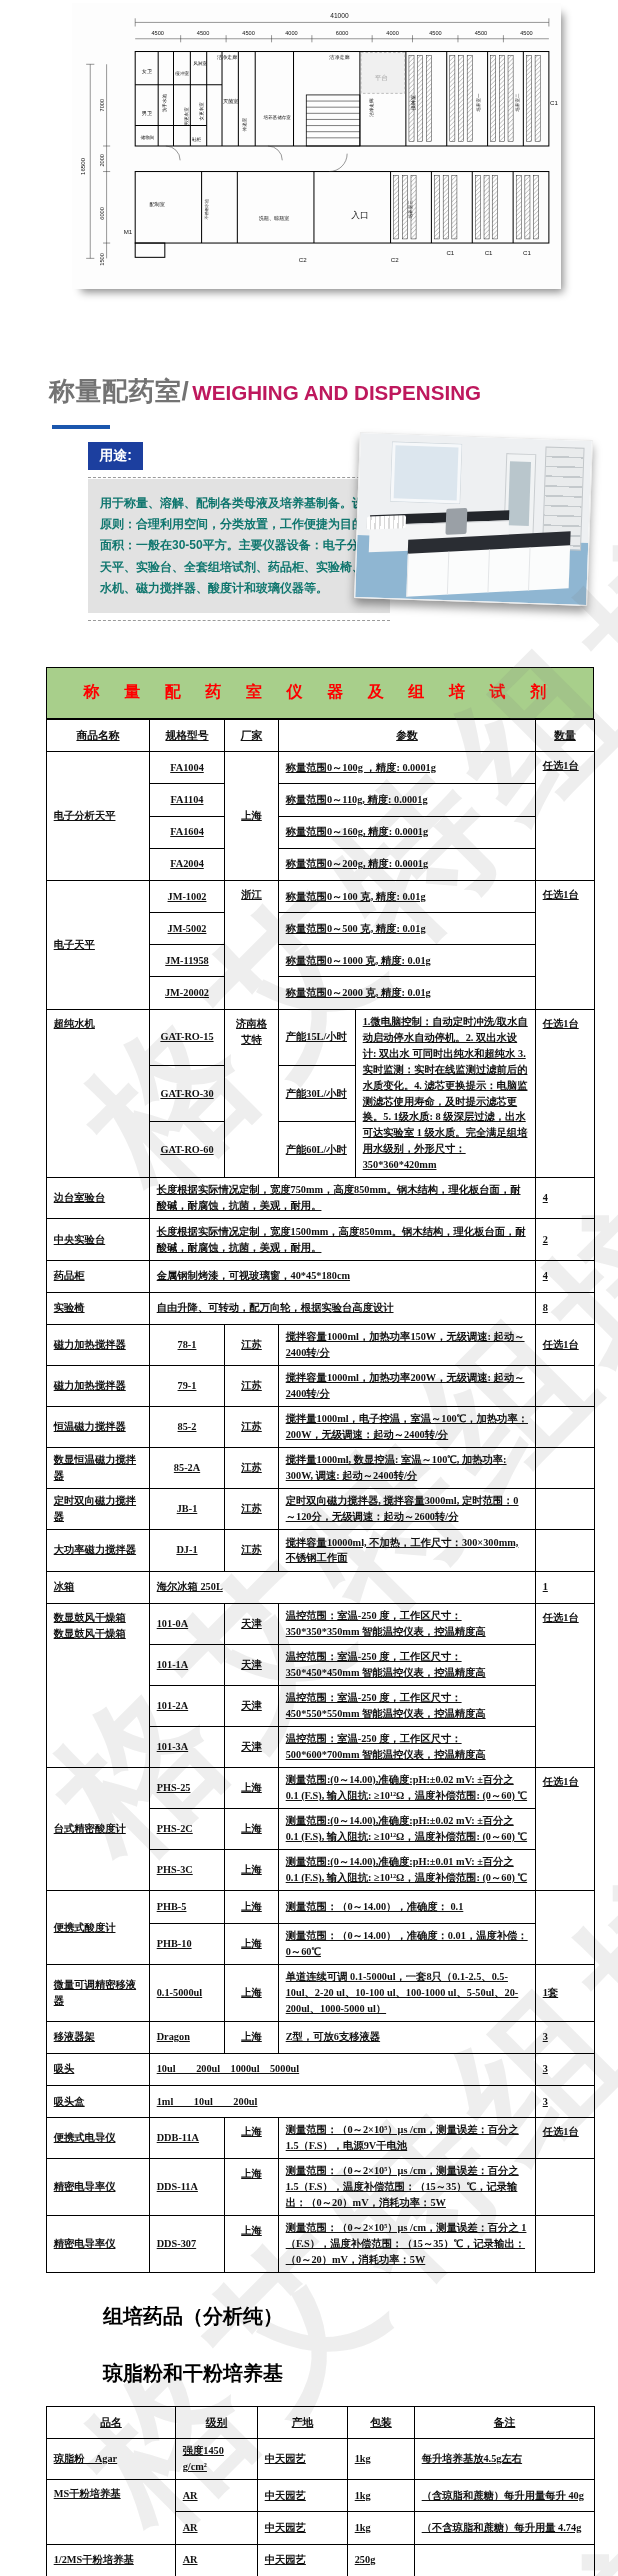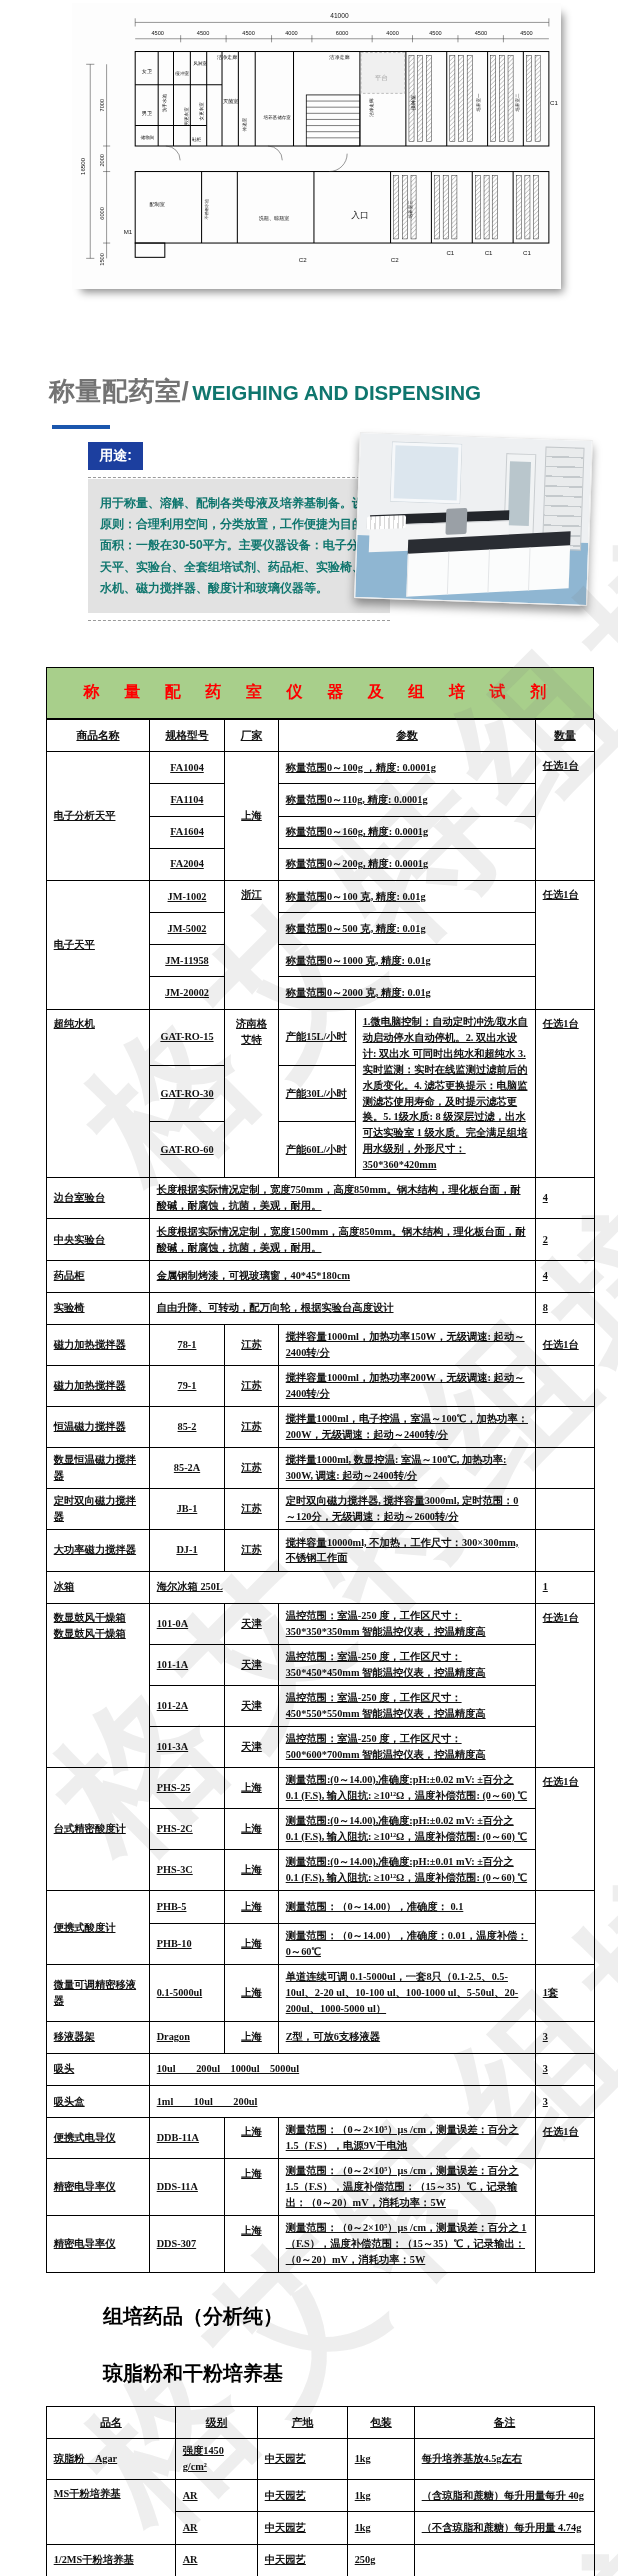--- a/index.html
+++ b/index.html
@@ -9,21 +9,21 @@
   
   .plan-area{position:relative;width:586px;height:301px;}
   .plan-paper{position:absolute;left:72px;top:3.1px;width:489px;height:286px;background:#fdfdfd;
               box-shadow:6.2px 7.2px 8.2px -3.1px rgba(0,0,0,.45);}
   .plan-paper svg{width:100%;height:100%;}
 
   
   .title-row{margin:73px 0 0 49px;display:flex;align-items:baseline;
              font-family:"Liberation Sans",sans-serif;font-weight:bold;}
   .title-cn{font-size:26px;color:#737373;letter-spacing:0.5px;}
-  .title-en{font-size:20.6px;color:#0f766e;margin-left:3.1px;letter-spacing:0;}
+  .title-en{font-size:20.6px;color:#be185d;margin-left:3.1px;letter-spacing:0;}
   .title-underline{width:58px;height:4.1px;background:#1a56ad;margin:15.5px 0 0 52px;}
 
   
   .purpose{position:relative;margin:13.4px 0 0 46px;min-height:185px;padding-left:42px;}
   .purpose-badge{width:55px;height:28px;background:#1c3f9f;color:#fff;display:flex;align-items:center;
                  justify-content:center;font-family:"Liberation Sans",sans-serif;font-weight:bold;font-size:14px;}
   .dash-line{width:302px;border-top:1px dashed #9a9a9a;margin:7.2px 0 0 0;}
   .purpose-box{width:278px;background:#e2e2e2;margin-top:1px;padding:13.4px 12px;
                font-family:"Liberation Sans",sans-serif;font-weight:bold;font-size:12px;line-height:1.78;color:#0f766e;}
   .photo{position:absolute;right:28px;top:-6.2px;width:231px;height:164px;background:#fff;border:1.5px solid #ececec;

